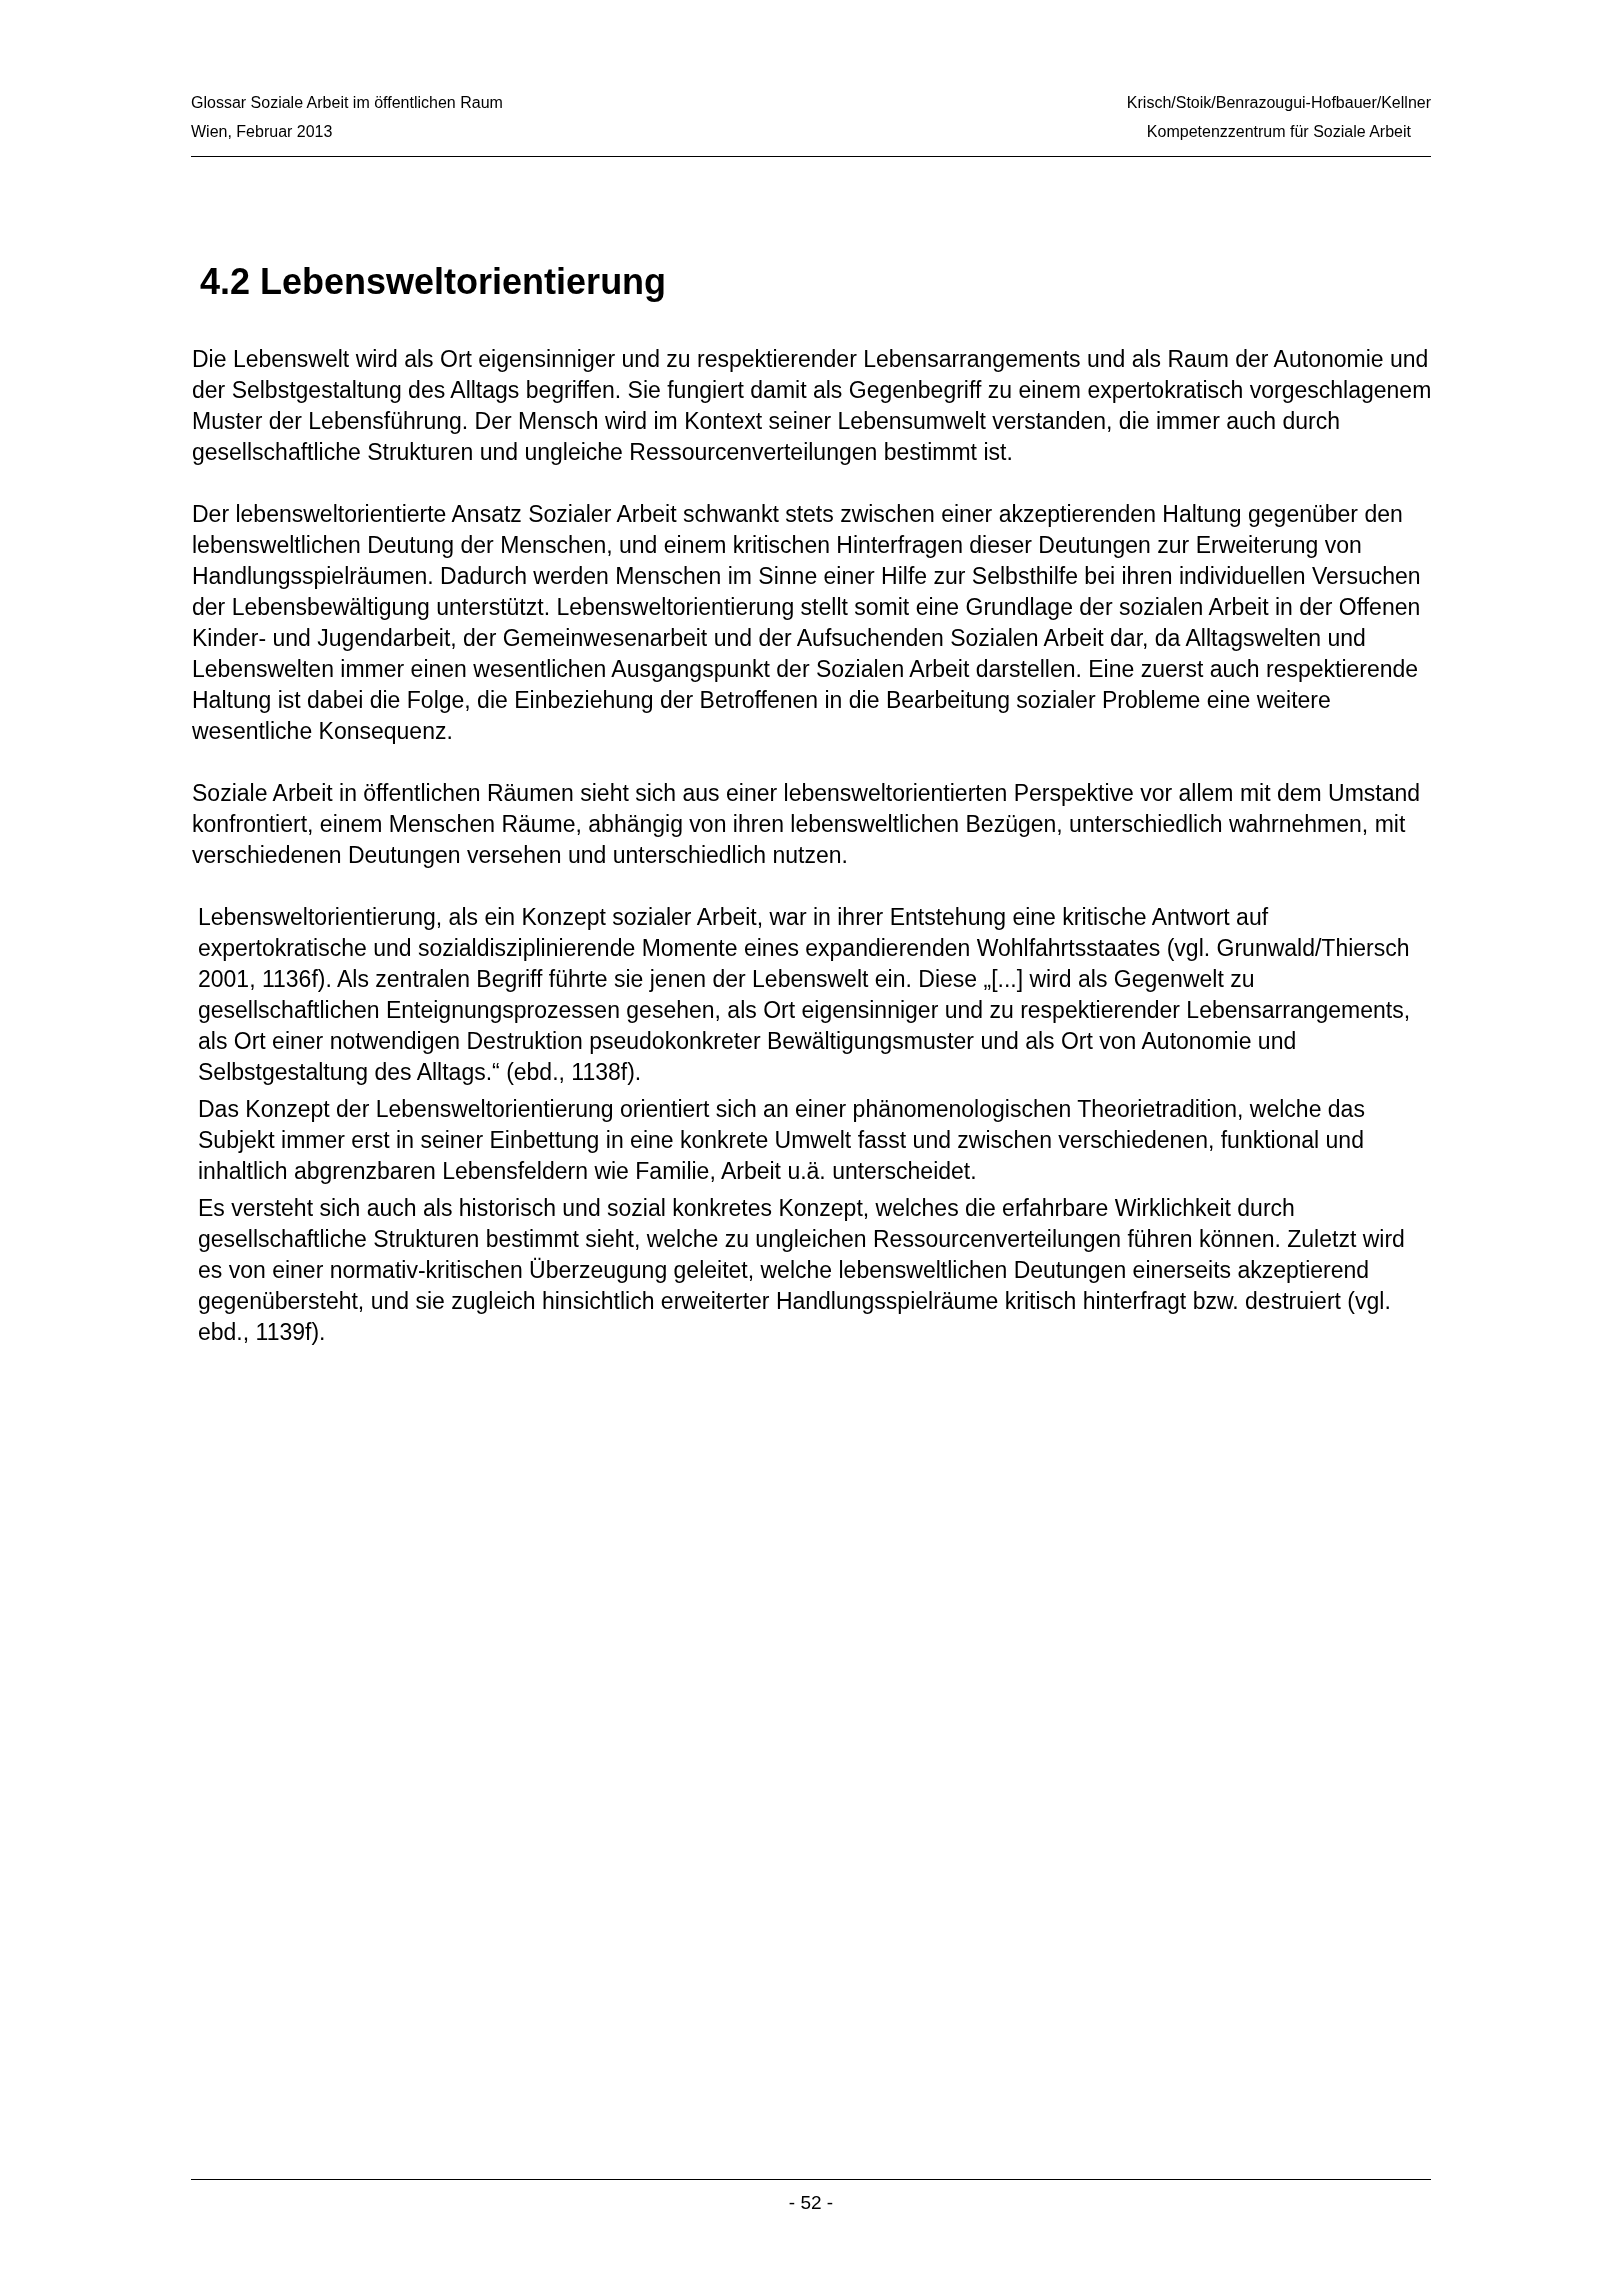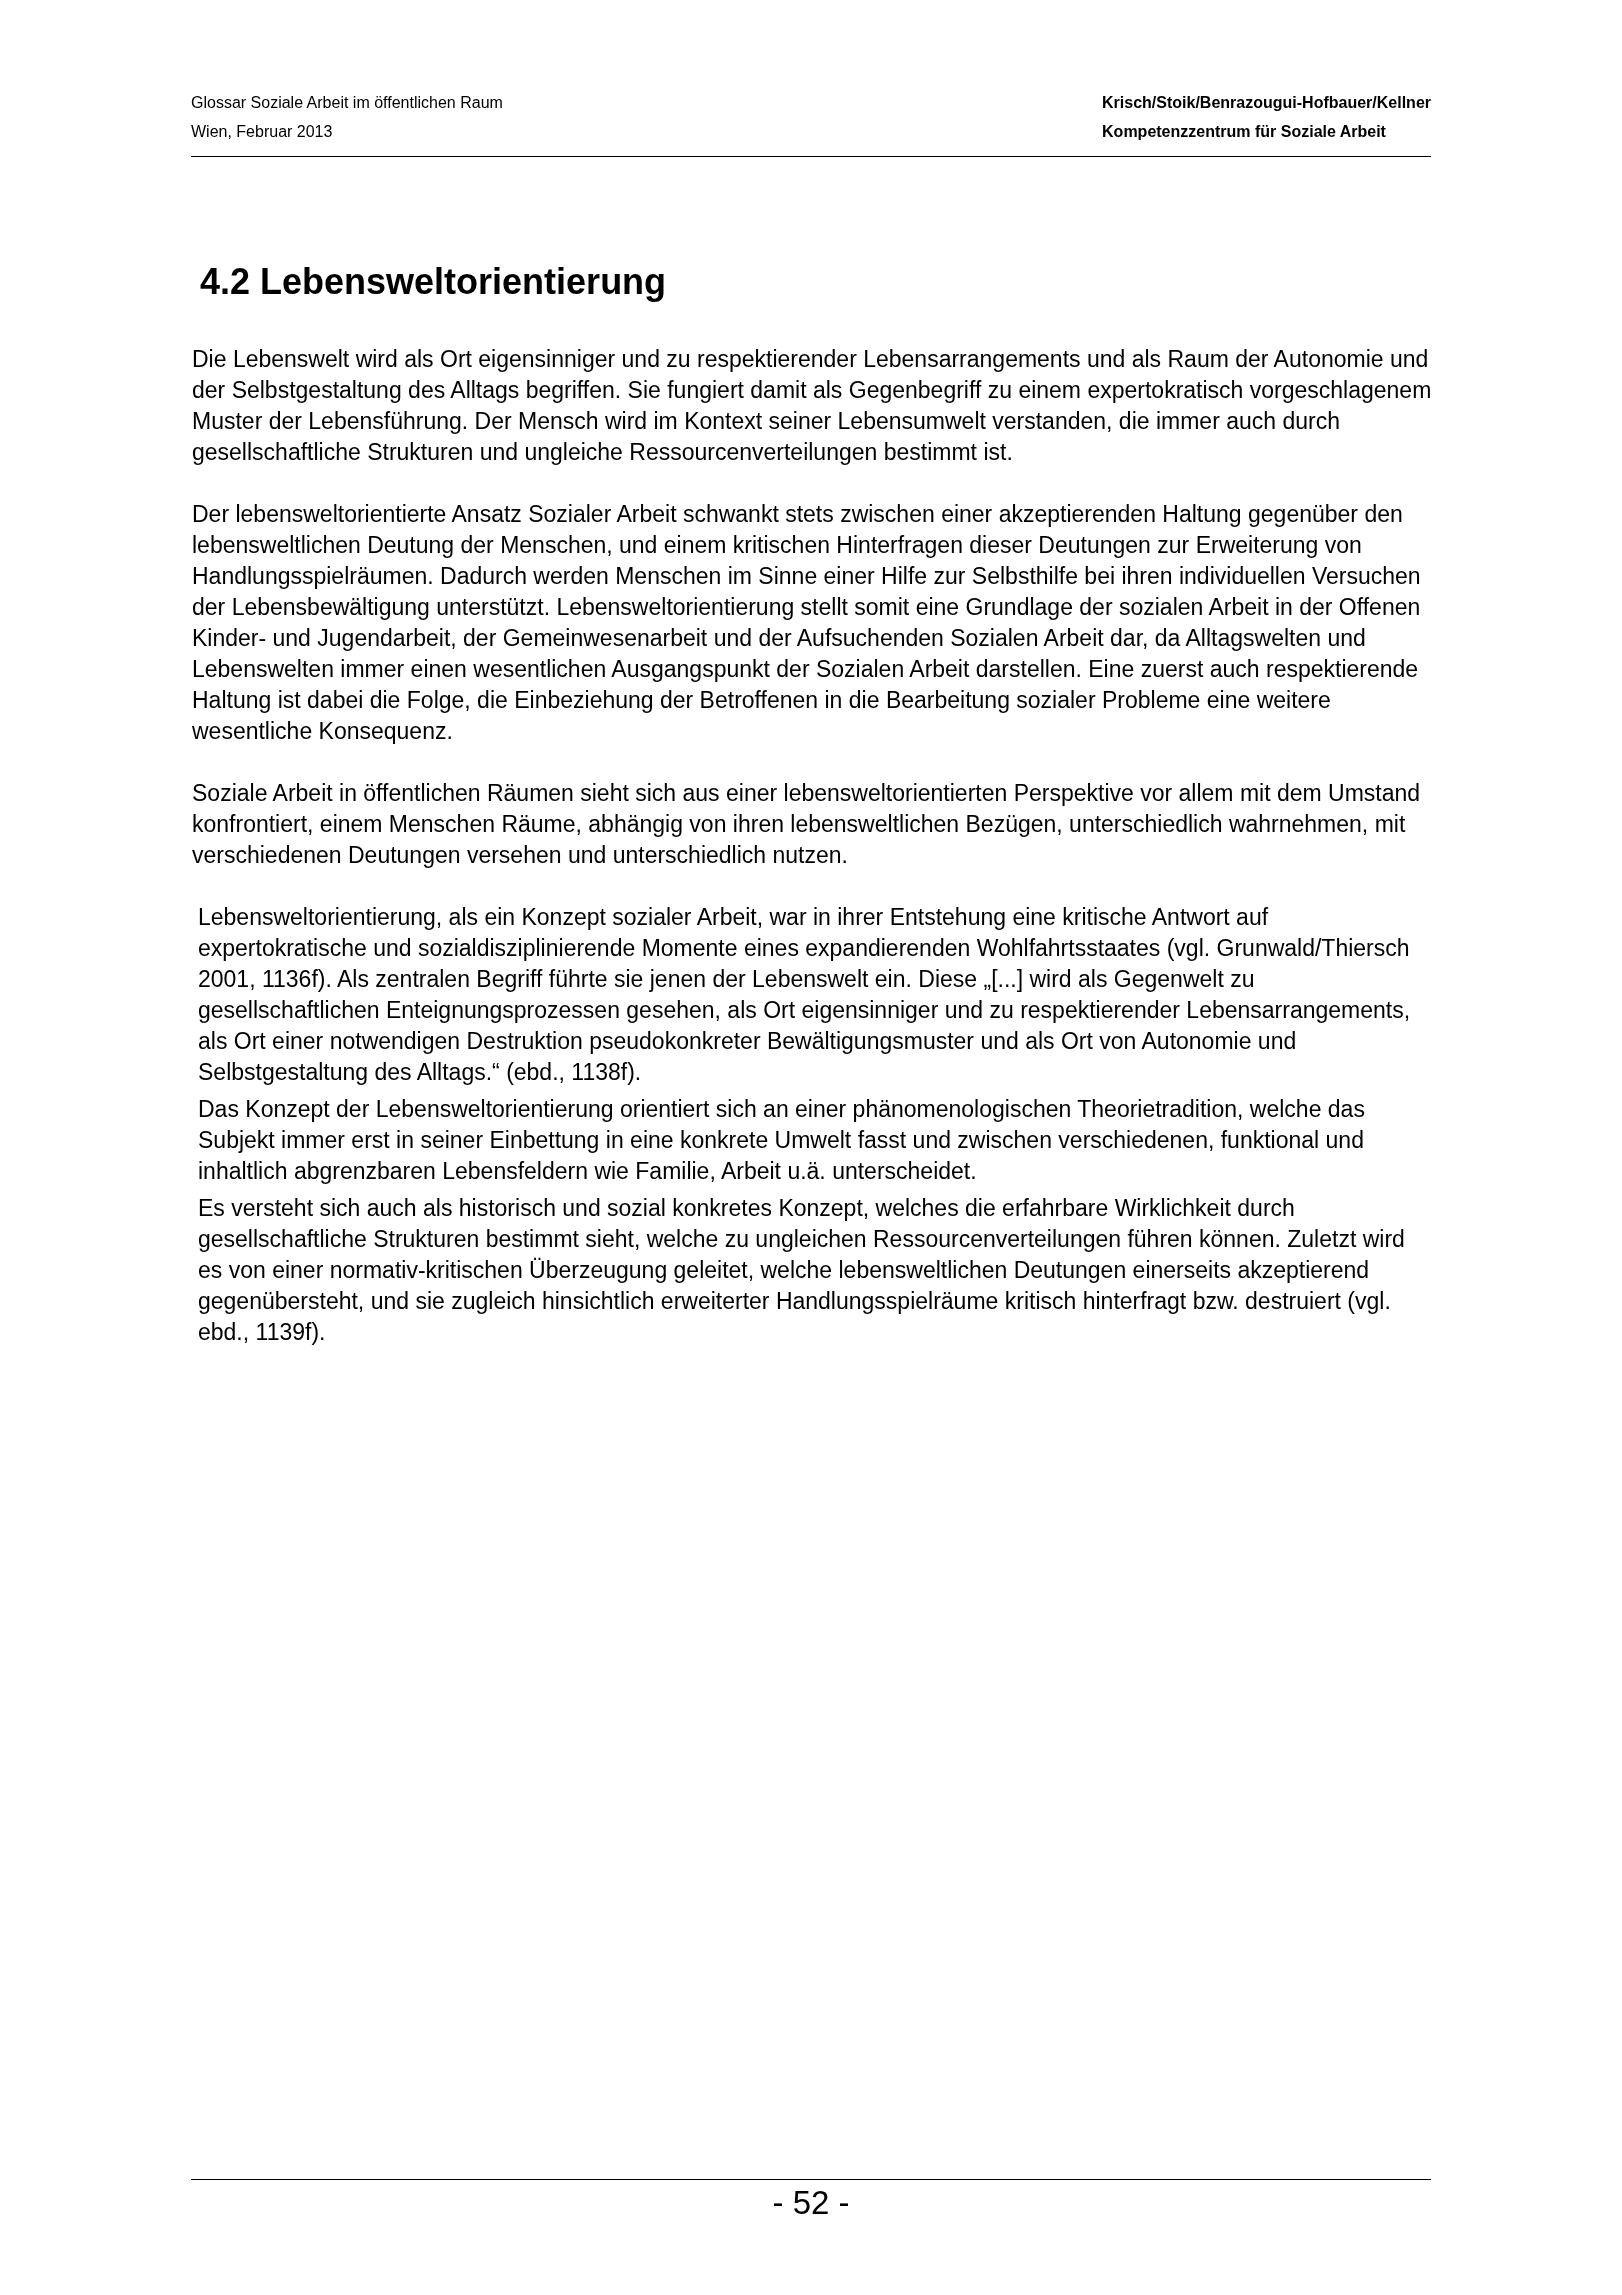--- a/index.html
+++ b/index.html
@@ -25,21 +25,21 @@
     top: 88px;
     display: flex;
     justify-content: space-between;
     align-items: flex-start;
     font-size: 16px;
     line-height: 29px;
     padding-bottom: 9.7px;
     border-bottom: 1.6px solid #000000;
   }
   .header-left { text-align: left; }
-  .header-right { text-align: left; font-weight: bold; }
+  .header-right { text-align: center; }
   .content {
     position: absolute;
     left: 192px;
     right: 188px;
     top: 261px;
   }
   .doc-title {
     font-size: 36px;
     font-weight: bold;
     margin: 0 0 41px 0;
@@ -69,21 +69,21 @@
     right: 191px;
     top: 2179px;
   }
   .footer-rule {
     border-top: 1.6px solid #000000;
     height: 0;
     margin-bottom: 6.5px;
   }
   .page-number {
     text-align: center;
-    font-size: 33px;
+    font-size: 19px;
     line-height: 31px;
   }
 </style>
 </head>
 <body>
 
 <div class="page">
 
   <div class="header">
     <div class="header-left">

